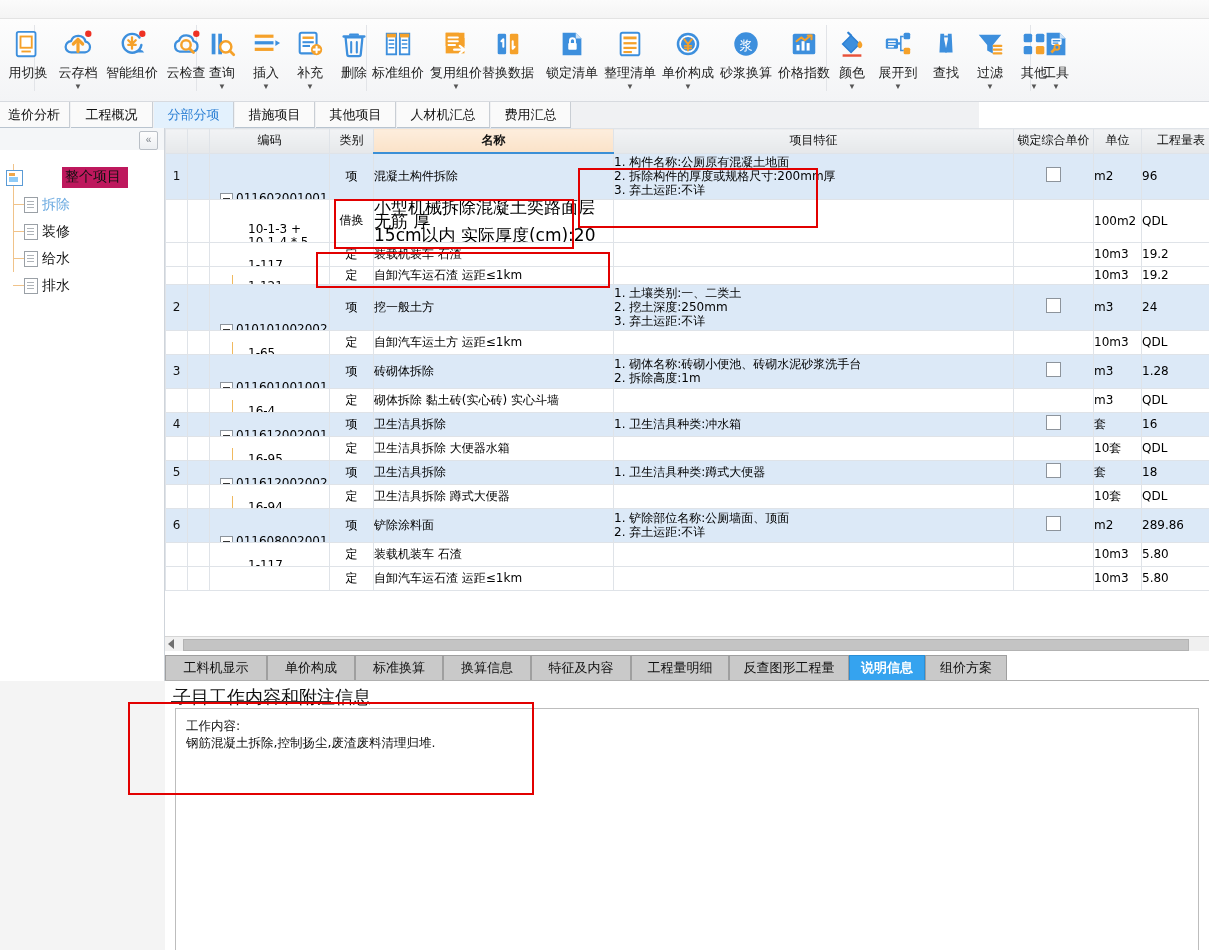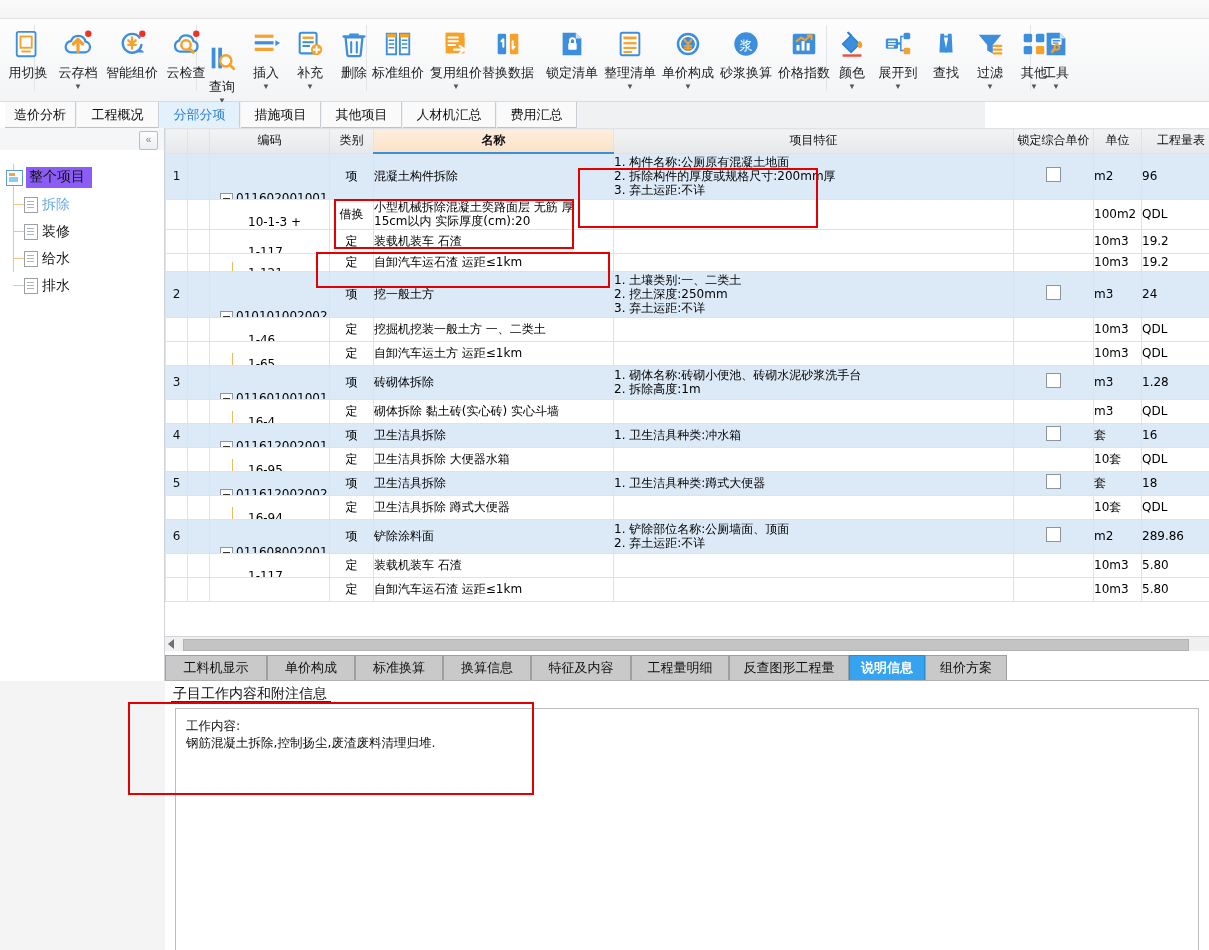--- a/index.html
+++ b/index.html
@@ -21,40 +21,40 @@
   .ribsep{position:absolute;top:6px;width:1px;height:66px;background:#e2e4e8;}
   .tbtn{width:auto;min-width:44px;padding:0 4px;height:74px;display:flex;flex-direction:column;
     align-items:center;justify-content:flex-start;cursor:default;position:relative;}
   .tbtn .ico{height:40px;display:flex;align-items:center;justify-content:center;margin-top:3px;}
   .tbtn .lbl{font-size:13px;color:#222;line-height:15px;white-space:nowrap;margin-top:1px;
      font-family:"DejaVu Sans","Liberation Sans",sans-serif;}
   .tbtn .caret{font-size:8px;color:#555;line-height:8px;margin-top:3px;}
   .tbtn .caret.hide{visibility:hidden;}
 
   
-  .modtabs{position:absolute;left:17px;top:102px;width:968px;height:26px;background:#f0f1f3;
+  .modtabs{position:absolute;left:11px;top:102px;width:968px;height:26px;background:#f0f1f3;
      border-bottom:4px solid #000000;}
   .modtab{position:absolute;top:0;height:25px;line-height:25px;text-align:center;
      background:#fafafa;border-right:1px solid #c9ced4;border-bottom:1px solid #b9c4cf;
      font-size:13px;color:#111;cursor:default;
      font-family:"DejaVu Sans","Liberation Sans",sans-serif;}
   .modtab.active{background:#e3f1fd;color:#2b7fd4;border-bottom:1px solid #e3f1fd;}
 
   
   .treepane{position:absolute;left:0;top:128px;width:164px;height:822px;background:#fff;
      border-right:1px solid #cfd4da;}
   .treetop{position:absolute;left:0;top:0;width:164px;height:22px;background:#f4f6f8;}
   .collapsebtn{position:absolute;right:6px;top:3px;width:17px;height:17px;border:1px solid #b9bfc6;
      background:linear-gradient(#fdfdfd,#eceff2);border-radius:2px;color:#7b8189;font-size:10px;
      line-height:15px;text-align:center;cursor:default;}
   .treebody{position:absolute;left:0;top:22px;width:164px;height:800px;padding-top:14px;box-sizing:border-box;}
   .trow{position:relative;height:27px;display:flex;align-items:center;cursor:default;}
   .trow .tlabel{font-size:14px;color:#111;font-family:"DejaVu Sans","Liberation Sans",sans-serif;}
   .trow.root{padding-left:6px;}
-  .trow.root .tlabel{background:#8b5cf6;padding:1px 7px 2px 3px;color:#111;}
+  .trow.root .tlabel{background:#be185d;padding:1px 7px 2px 3px;color:#111;margin-left:36px;}
   .trow.child{padding-left:24px;}
   .trow.child .tlabel{padding-left:4px;}
   .trow.child.sel .tlabel{color:#6aa9e0;}
   .vline{position:absolute;left:13px;top:0;width:1px;background:#f0c38a;}
   .hline{position:absolute;left:13px;width:11px;height:1px;background:#f0c38a;}
   .pgicon{width:12px;height:14px;border:1px solid #9aa0a6;background:#fff;position:relative;display:inline-block;}
   .pgicon:before{content:"";position:absolute;left:2px;top:3px;width:7px;height:1px;background:#aeb3b8;
      box-shadow:0 3px 0 #aeb3b8,0 6px 0 #aeb3b8;}
   .rooticon{width:15px;height:14px;border:1px solid #5b9bd5;background:#fff;position:relative;margin-right:3px;}
   .rooticon:after{content:"";position:absolute;left:2px;top:6px;width:9px;height:5px;background:#8fcbf7;}
@@ -102,21 +102,21 @@
   
   .btabs{position:absolute;left:165px;top:655px;width:1044px;height:26px;}
   .btab{position:absolute;top:0;height:24px;line-height:24px;text-align:center;
     background:#c9c9c9;border:1px solid #9f9f9f;font-size:13px;color:#111;cursor:default;
     font-family:"DejaVu Sans","Liberation Sans",sans-serif;}
   .btab.active{background:#35a3ef;color:#fff;border-color:#2b8ed4;font-weight:bold;}
   .btabline{position:absolute;left:165px;top:680px;width:1044px;height:1px;background:#b0b0b0;}
 
   
   .bottompane{position:absolute;left:165px;top:681px;width:1044px;height:269px;background:#fff;}
-  .bcaption{position:absolute;left:8px;top:4px;font-size:14px;color:#111;
+  .bcaption{position:absolute;left:8px;top:4px;font-size:18px;color:#111;
     font-family:"DejaVu Sans","Liberation Sans",sans-serif;}
   .bcapline{position:absolute;left:6px;top:20px;width:160px;height:1px;background:#333;}
   .bbox{position:absolute;left:10px;top:27px;width:1024px;height:900px;border:1px solid #bdbdbd;
     background:#fff;box-sizing:border-box;padding:8px 0 0 10px;}
   .btext{font-size:12.5px;line-height:17px;white-space:pre-line;color:#111;
     font-family:"DejaVu Sans","Liberation Sans",sans-serif;}
   .leftfill{position:absolute;left:0;top:681px;width:165px;height:269px;background:#f4f4f4;
     border-right:1px solid #cfd4da;}
 
   
@@ -182,21 +182,21 @@
             <svg width="30" height="30" viewBox="0 0 32 32">
               <path d="M9 24a6 6 0 0 1-.4-11.6A8 8 0 0 1 24 13a5.6 5.6 0 0 1-.6 11z" fill="none" stroke="#3d8fdd" stroke-width="2.4" stroke-linejoin="round"></path>
               <circle cx="16" cy="17" r="5" fill="none" stroke="#f5a12a" stroke-width="2.6"></circle>
               <path d="M20 21l4 4" stroke="#f5a12a" stroke-width="3" stroke-linecap="round"></path>
               <circle cx="27" cy="5" r="3.4" fill="#ee3124"></circle>
             </svg>
           </div>
           <div class="lbl">云检查</div>
           <div class="caret hide">▼</div>
         </div>
-        <div class="tbtn" style="position:absolute;left:196px;top:16px;width:42px;">
+        <div class="tbtn" style="position:absolute;left:196px;top:2px;width:42px;">
           <div class="ico">
             <svg width="30" height="30" viewBox="0 0 32 32">
               <rect x="5" y="5" width="4" height="22" fill="#3d8fdd"></rect>
               <rect x="12" y="5" width="4" height="22" fill="#3d8fdd"></rect>
               <circle cx="20" cy="19" r="6" fill="#fff" stroke="#f5a12a" stroke-width="2.6"></circle>
               <path d="M24.5 23.5l4 4" stroke="#f5a12a" stroke-width="3" stroke-linecap="round"></path>
             </svg>
           </div>
           <div class="lbl">查询</div>
           <div class="caret">▼</div>
@@ -496,21 +496,21 @@
             <td class="lock"><span class="chk"></span></td>
             <td class="unit">m2</td>
             <td class="qty">96</td>
           </tr>
           <tr class="de" style="height:30px">
             <td class="idx"></td>
             <td class="exp" style="text-align:center;position:relative;"></td>
             <td class="code"><div class="treecell"><span class="tl-v" style="left:2px;top:0;height:100%"></span><span class="tl-v" style="left:22px;top:0;height:100%"></span><span class="codetext" style="left:38px;top:2px">10-1-3 +
 10-1-4 * 5</span></div></td>
             <td class="cat">借换</td>
-            <td class="nm" style="white-space:pre-line;line-height:14px;font-size:12px;vertical-align:middle;">小型机械拆除混凝土奕路面层 无筋 厚
+            <td class="nm" style="white-space:pre-line;line-height:14px;font-size:17px;vertical-align:middle;">小型机械拆除混凝土奕路面层 无筋 厚
 15cm以内   实际厚度(cm):20</td>
             <td class="feat"></td>
             <td class="lock"></td>
             <td class="unit">100m2</td>
             <td class="qty">QDL</td>
           </tr>
           <tr class="de" style="height:24px">
             <td class="idx"></td>
             <td class="exp" style="text-align:center;position:relative;"></td>
             <td class="code"><div class="treecell"><span class="tl-v" style="left:2px;top:0;height:100%"></span><span class="tl-v" style="left:22px;top:0;height:100%"></span><span class="codetext" style="left:38px;top:5px">1-117</span></div></td>
@@ -537,31 +537,20 @@
             <td class="exp" style="text-align:center;position:relative;"></td>
             <td class="code"><div class="treecell"><span class="tl-v" style="left:2px;top:0;height:100%"></span><span class="expbox" style="position:absolute;left:10px;top:17px"></span><span class="codetext" style="left:26px;top:16px">010101002002</span></div></td>
             <td class="cat">项</td>
             <td class="nm">挖一般土方</td>
             <td class="feat">1. 土壤类别:一、二类土
 2. 挖土深度:250mm
 3. 弃土运距:不详</td>
             <td class="lock"><span class="chk"></span></td>
             <td class="unit">m3</td>
             <td class="qty">24</td>
-          </tr>
-          <tr class="de" style="height:24px">
-            <td class="idx"></td>
-            <td class="exp" style="text-align:center;position:relative;"></td>
-            <td class="code"><div class="treecell"><span class="tl-v" style="left:2px;top:0;height:100%"></span><span class="tl-v" style="left:22px;top:0;height:100%"></span><span class="codetext" style="left:38px;top:5px">1-46</span></div></td>
-            <td class="cat">定</td>
-            <td class="nm">挖掘机挖装一般土方 一、二类土</td>
-            <td class="feat"></td>
-            <td class="lock"></td>
-            <td class="unit">10m3</td>
-            <td class="qty">QDL</td>
           </tr>
           <tr class="de" style="height:24px">
             <td class="idx"></td>
             <td class="exp" style="text-align:center;position:relative;"></td>
             <td class="code"><div class="treecell"><span class="tl-v" style="left:2px;top:0;height:100%"></span><span class="tl-v" style="left:22px;top:0;height:12px"></span><span class="codetext" style="left:38px;top:5px">1-65</span></div></td>
             <td class="cat">定</td>
             <td class="nm">自卸汽车运土方 运距≤1km</td>
             <td class="feat"></td>
             <td class="lock"></td>
             <td class="unit">10m3</td>

